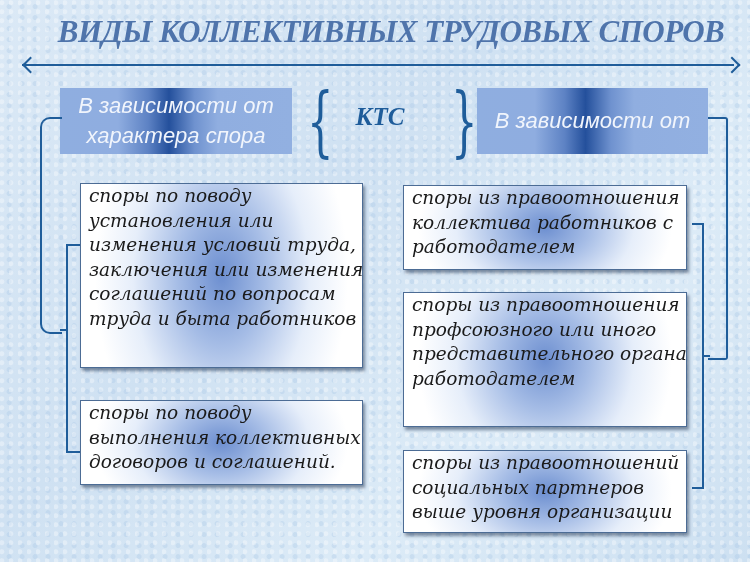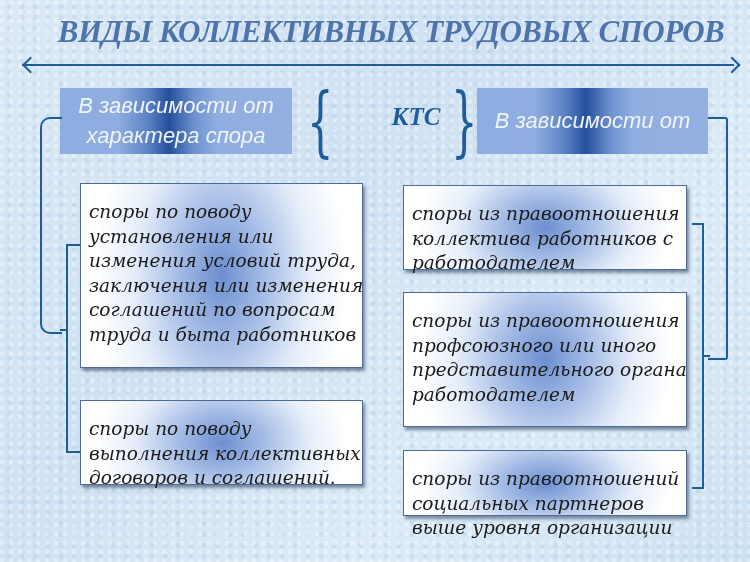--- a/index.html
+++ b/index.html
@@ -36,37 +36,37 @@
 
   .brace {
     position: absolute; top: 86px; font-size: 76px; line-height: 70px; color: #1f5d9a;
     font-family: "DejaVu Serif", serif; font-weight: normal; transform: scaleX(0.55);
   }
   .brace.l { left: 296px; }
   .brace.r { left: 440px; }
   .kts {
     position: absolute; left: 352px; top: 103px; width: 56px; text-align: center;
     font-family: "Liberation Serif", serif; font-style: italic; font-weight: bold;
-    font-size: 25px; color: #1e5c9a; margin-left: 36px;
+    font-size: 25px; color: #1e5c9a;
   }
 
   .box {
     position: absolute; border: 1px solid #4c6c95;
     background: radial-gradient(ellipse 45% 110% at 50% 50%, #6d8fd0 0%, #a6bde6 35%, #e6eefa 70%, #ffffff 100%);
     box-shadow: 2px 3px 3px rgba(40,60,90,0.55);
     font-style: italic; font-size: 18.5px; line-height: 24.5px; color: #1a1a1a;
-    padding: 16px 8px; box-sizing: border-box;
+    padding: 0 8px; box-sizing: border-box;
     font-family: "DejaVu Serif", serif;
   }
   .box span { display: block; white-space: nowrap; }
   .lb1 { left: 80px; top: 183px; width: 283px; height: 185px; }
   .lb2 { left: 80px; top: 400px; width: 283px; height: 85px; }
   .rb1 { left: 403px; top: 185px; width: 284px; height: 85px; }
   .rb2 { left: 403px; top: 292px; width: 284px; height: 135px; }
-  .rb3 { left: 403px; top: 450px; width: 284px; height: 66px; font-style: italic; }
+  .rb3 { left: 403px; top: 450px; width: 284px; height: 83px; font-style: italic; }
 
   .conn { position: absolute; border-color: #1f5d9a; border-style: solid; }
 </style>
 </head>
 <body>
 
 <div class="title">ВИДЫ КОЛЛЕКТИВНЫХ ТРУДОВЫХ СПОРОВ</div>
 
 <div>
   <div class="arrow-line"></div>

